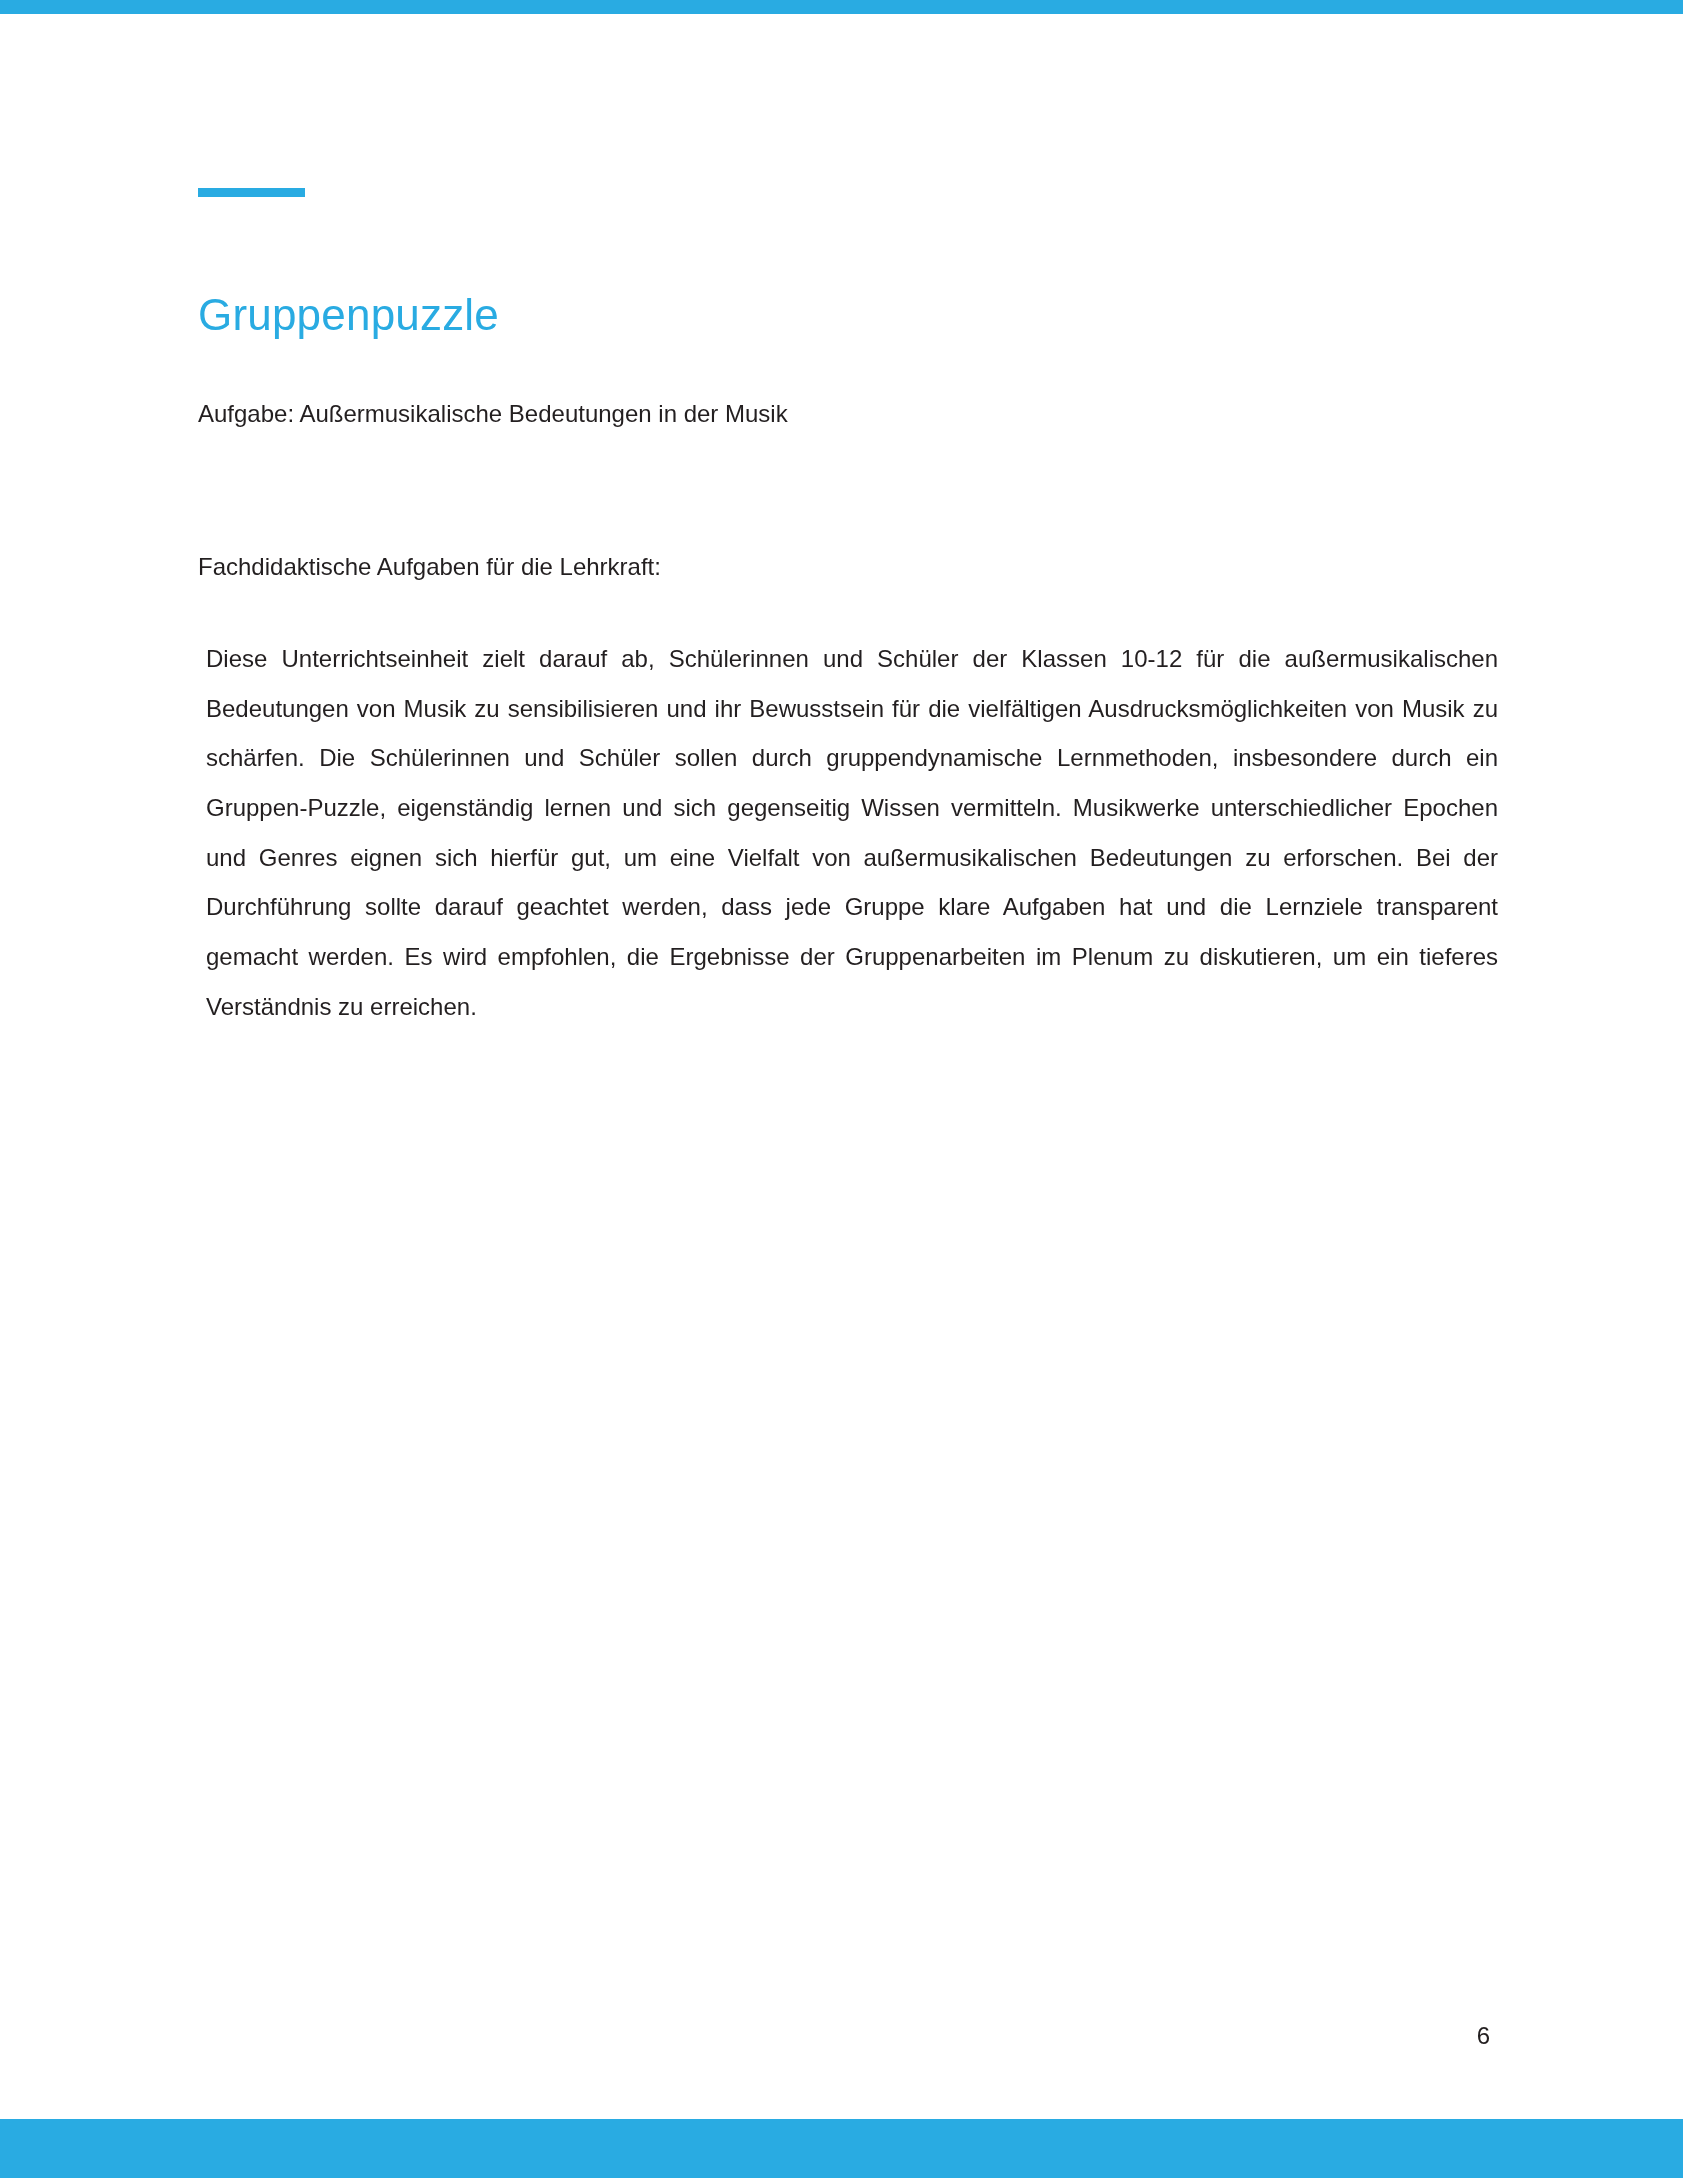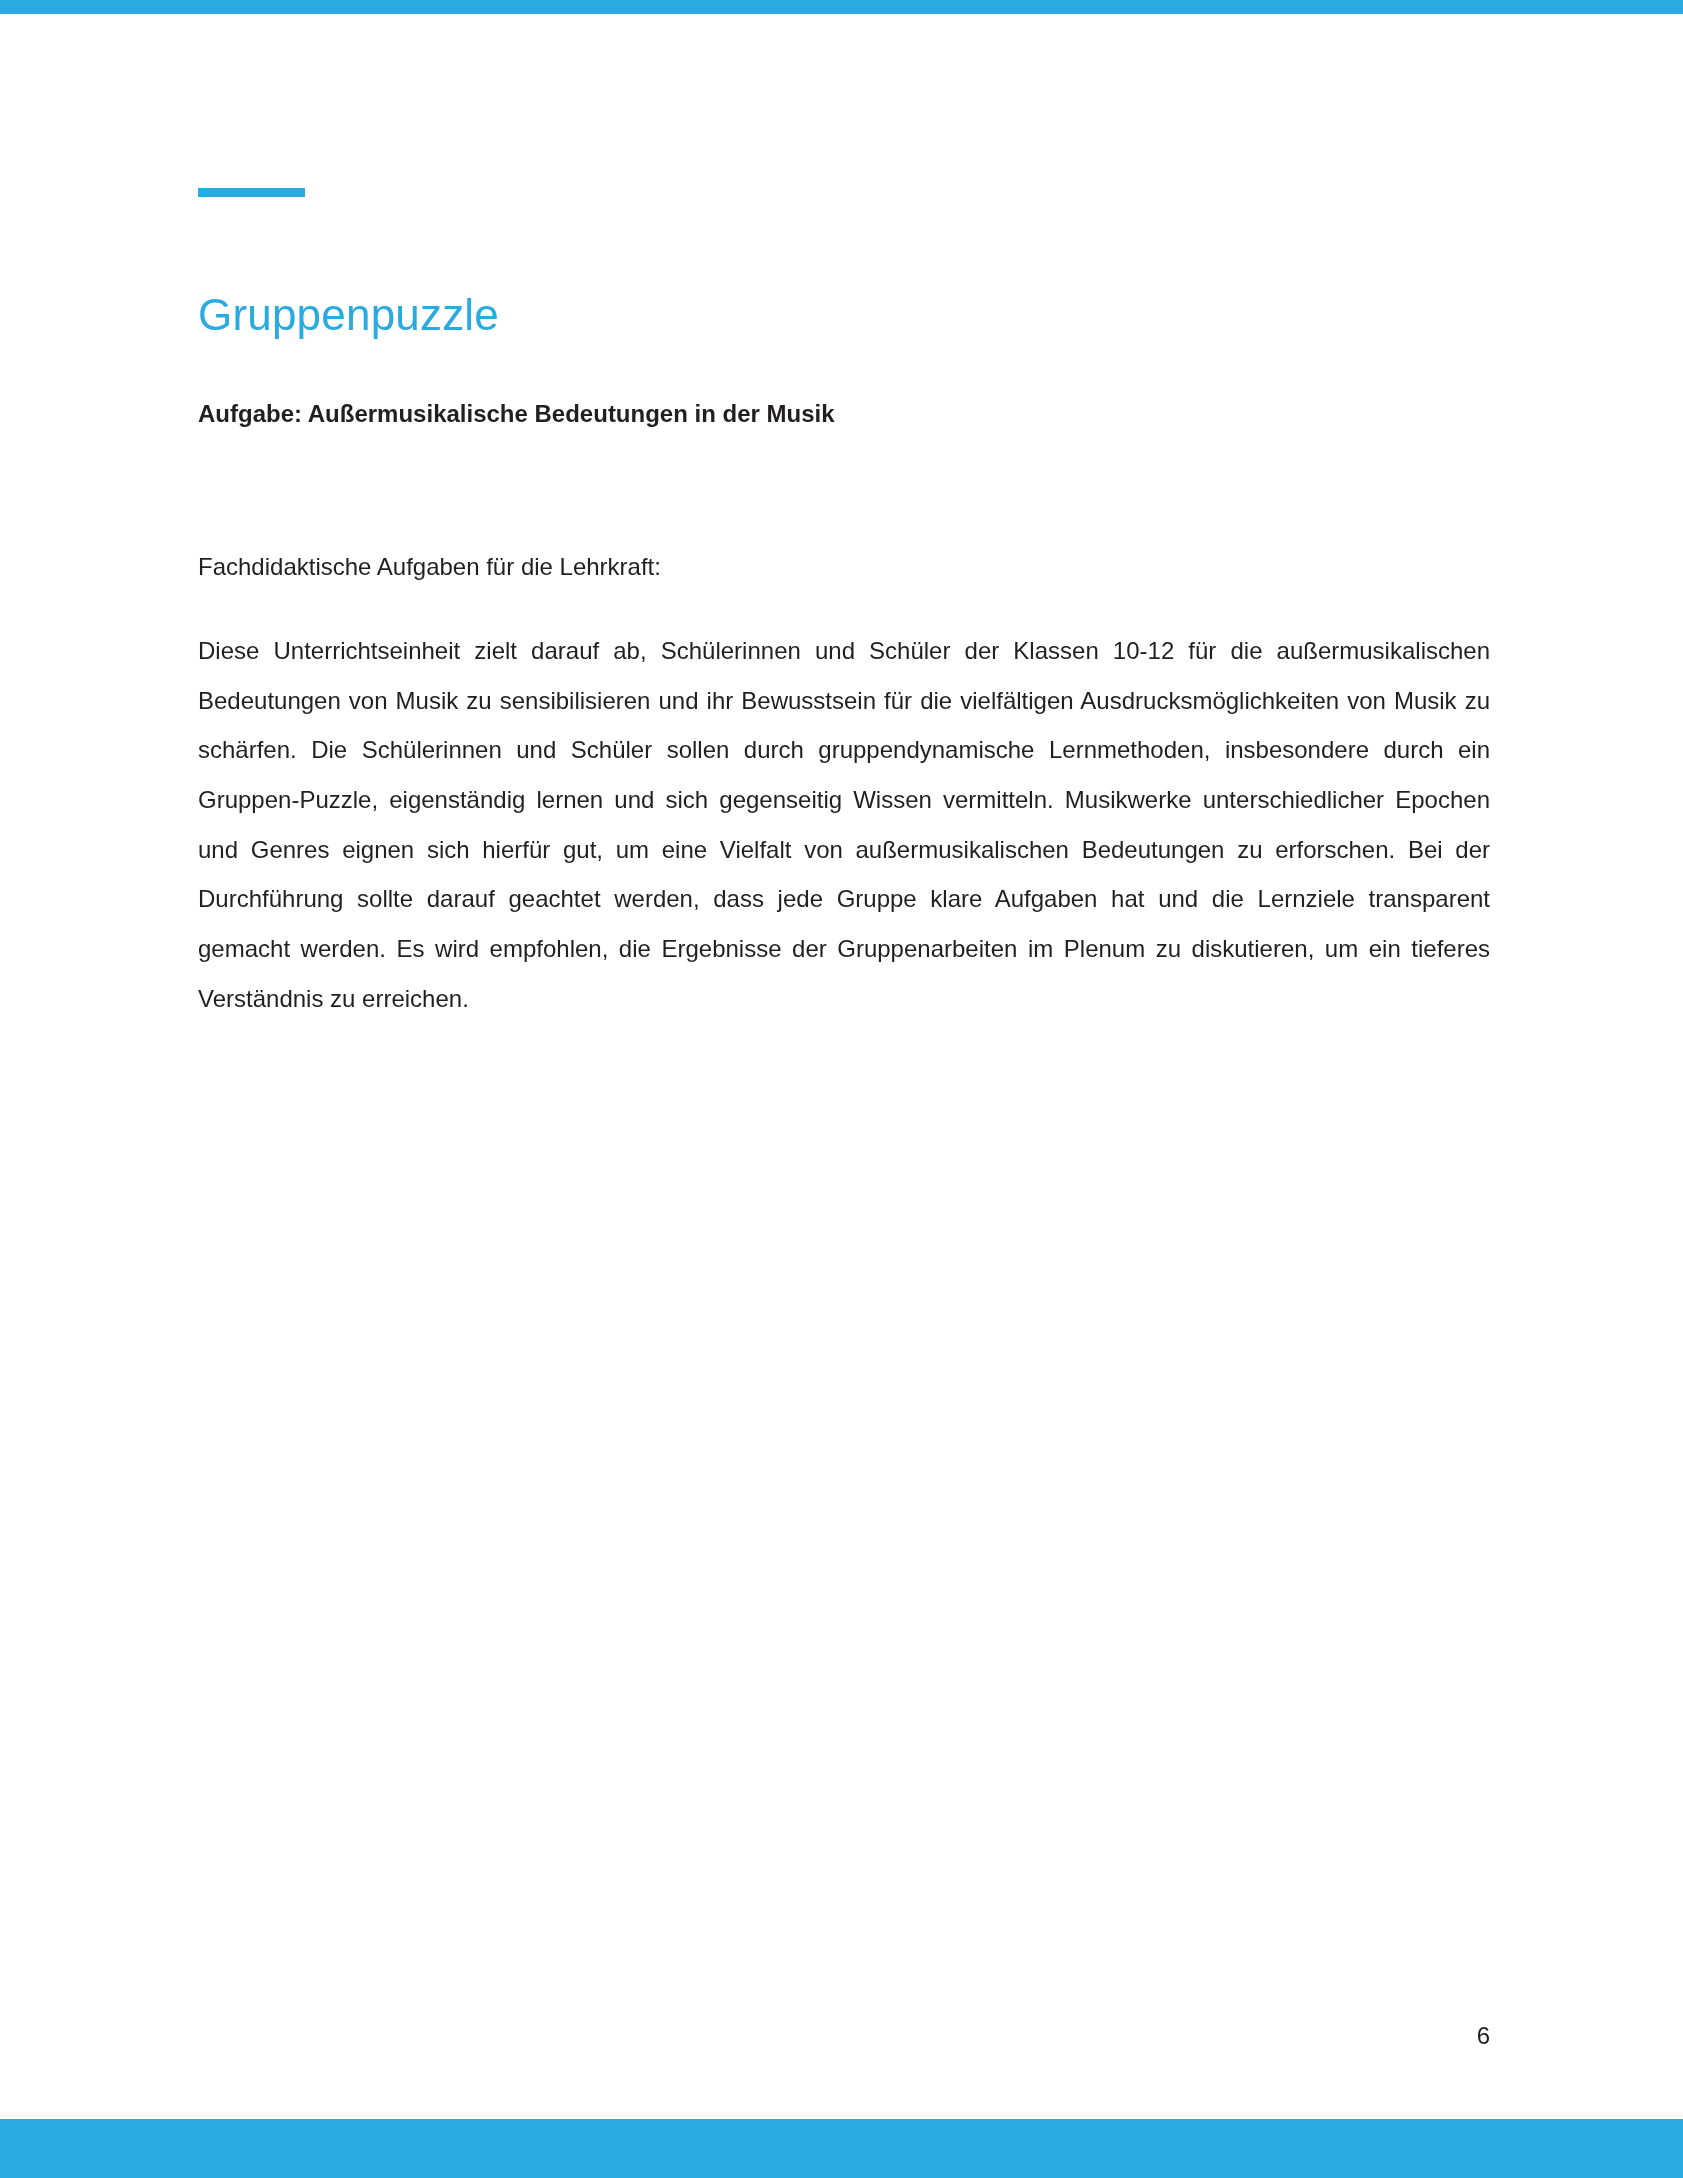--- a/index.html
+++ b/index.html
@@ -65,41 +65,40 @@
     margin: 0;
   }
   .task-line {
     position: absolute;
     left: 0;
     top: 396px;
     font-size: 24px;
     line-height: 1.5;
     color: #231f20;
     margin: 0;
-    font-weight: bold;
   }
   .notes-heading {
     position: absolute;
     left: 0;
     top: 549px;
     font-size: 24px;
     line-height: 1.5;
     color: #231f20;
     margin: 0;
   }
   .body-paragraph {
     position: absolute;
     left: 0;
     top: 626px;
     width: 1292px;
     font-size: 24px;
     line-height: 2.07;
     color: #231f20;
     text-align: justify;
-    margin: 0;
+    margin: 8px;
   }
   .page-number {
     position: absolute;
     right: 0;
     top: 2022px;
     font-size: 24px;
     color: #231f20;
     text-align: right;
     width: 59px;
   }

